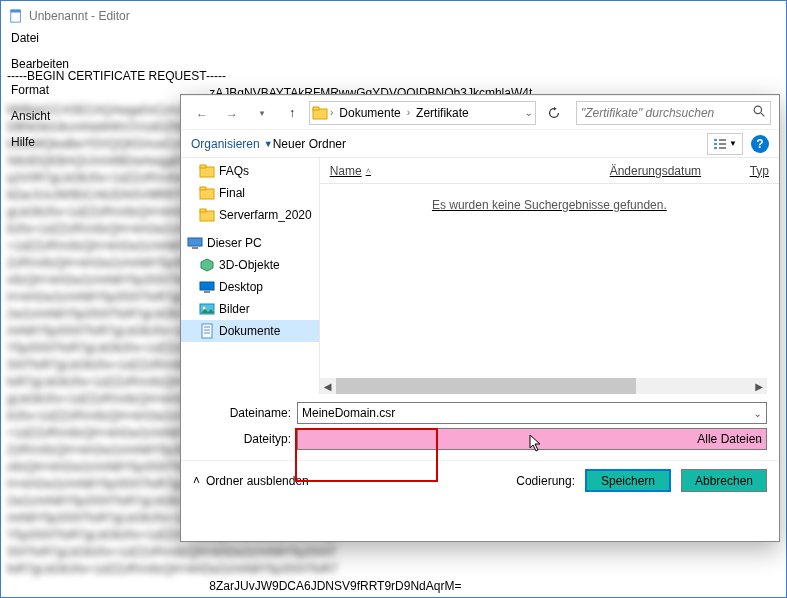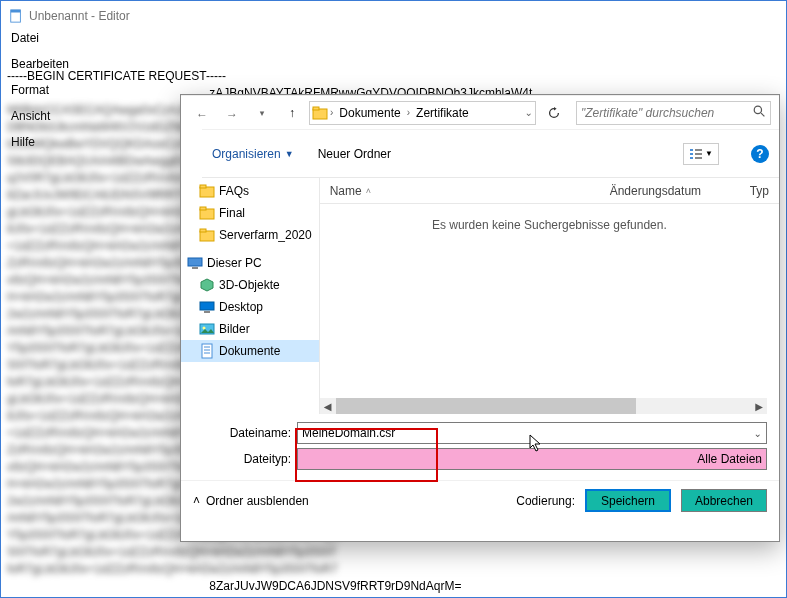--- a/index.html
+++ b/index.html
@@ -25,35 +25,35 @@
   .nav-btn { width:26px;height:26px;display:flex;align-items:center;justify-content:center;color:#666;border-radius:2px;}
   .nav-btn.enabled{color:#000;}
   .crumb-box { flex:1; height:24px; border:1px solid #ccc; display:flex; align-items:center; padding:0 2px; gap:2px;}
   .crumb-box .seg { padding: 0 4px; display:flex;align-items:center;gap:4px;height:100%;}
   .crumb-box .chev{color:#666;font-size:10px;}
   .crumb-refresh{width:24px;height:24px;display:flex;align-items:center;justify-content:center;margin-left:2px;}
   .search-box{width:195px;height:24px;border:1px solid #ccc;display:flex;align-items:center;padding:0 4px;margin-left:6px;}
   .search-box input{flex:1;border:none;outline:none;font-style:italic;color:#777;}
   .search-box .sicon{color:#555;}
 
-  .dlg-toolbar{height:49px;border-top:1px solid #f0f0f0;border-bottom:1px solid #e8e8e8;display:flex;align-items:center;padding:0 10px;gap:24px;margin-left:21px;}
+  .dlg-toolbar{height:29px;border-top:1px solid #f0f0f0;border-bottom:1px solid #e8e8e8;display:flex;align-items:center;padding:0 10px;}
   .dlg-toolbar .org{color:#1a53a0;display:flex;align-items:center;gap:4px;}
   .dlg-toolbar .newf{color:#000;}
   .dlg-toolbar .spacer{flex:1;}
   .viewbtn{width:36px;height:22px;border:1px solid #ccc;display:flex;align-items:center;justify-content:center;gap:2px;}
   .helpbtn{width:18px;height:18px;border-radius:50%;background:#0078d7;color:#fff;display:flex;align-items:center;justify-content:center;font-weight:bold;margin-left:8px;}
 
   .dlg-main{display:flex;height:236px;}
   .tree{width:148px;border-right:1px solid #e8e8e8;overflow:hidden;padding-top:2px;}
   .tree-item{height:22px;display:flex;align-items:center;gap:4px;padding-left:18px;}
   .tree-item.pc{padding-left:6px;margin-top:6px;}
   .tree-item.sel{background:#cde8ff;}
   .tree-item svg{width:16px;height:16px;flex-shrink:0;}
   .folder-ico{fill:#ffd256;stroke:#d9a400;}
-  .list{flex:1;position:relative;}
+  .list{flex:1;position:relative;text-decoration:underline;}
   .list-head{height:26px;border-bottom:1px solid #e8e8e8;display:flex;align-items:center;}
   .list-head .col{padding:0 10px;color:#444;display:flex;align-items:center;gap:4px;}
   .list-head .c1{width:280px;}
   .list-head .c2{width:140px;}
   .list-head .c3{flex:1;}
   .no-results{color:#555;text-align:center;margin-top:14px;}
   .hscroll{position:absolute;left:0;right:12px;bottom:0;height:16px;display:flex;align-items:center;}
   .hscroll .arrow{width:16px;height:16px;background:#f0f0f0;display:flex;align-items:center;justify-content:center;color:#555;font-size:10px;}
   .hscroll .track{flex:1;height:16px;background:#f0f0f0;position:relative;}
   .hscroll .thumb{position:absolute;left:0;top:0;height:16px;width:300px;background:#c8c8c8;}

